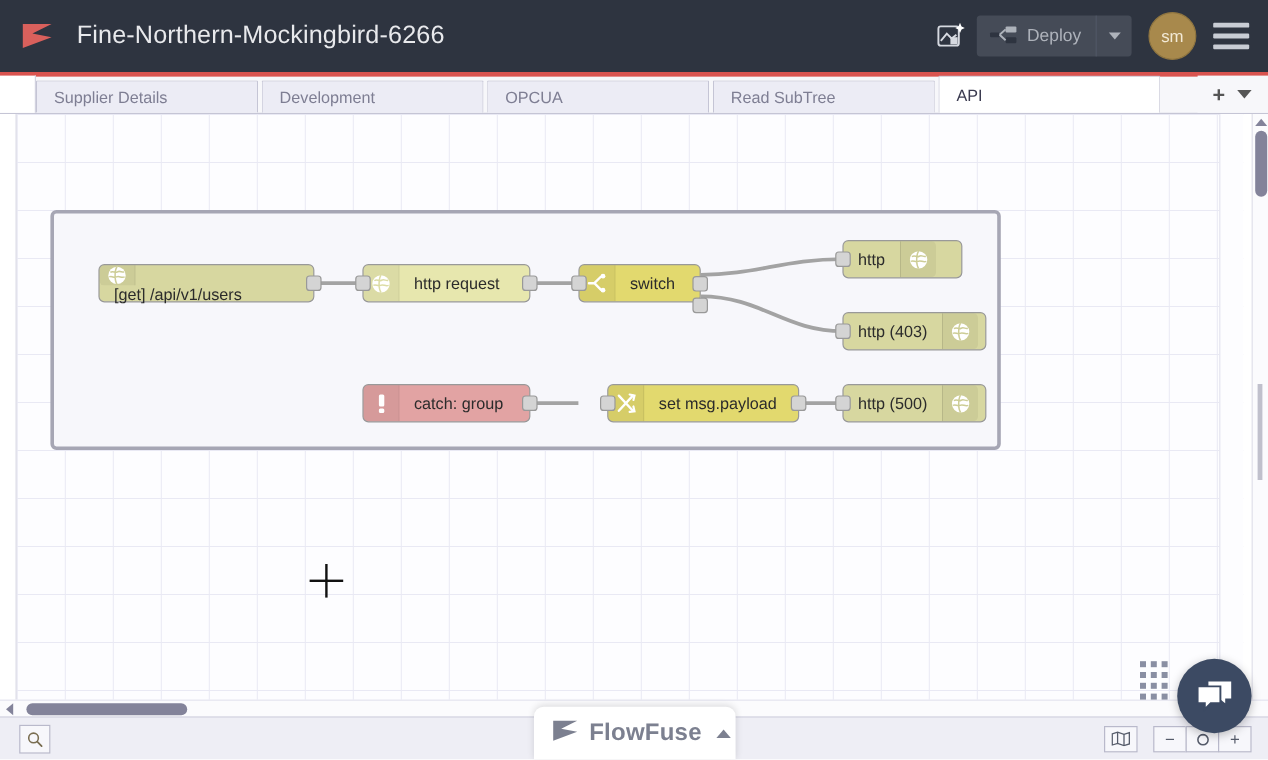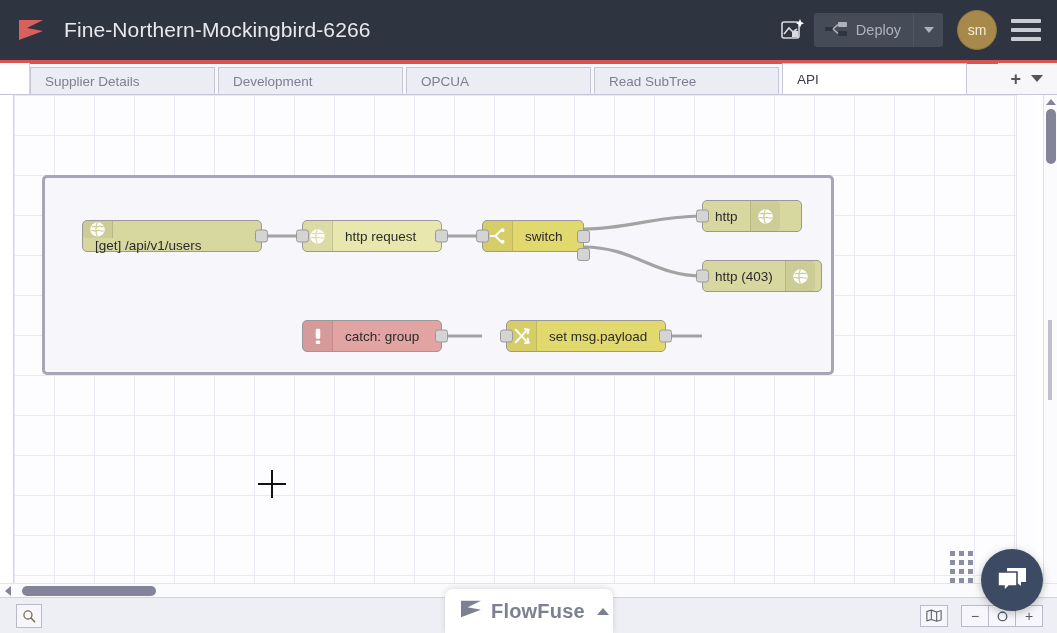--- a/index.html
+++ b/index.html
@@ -499,20 +499,30 @@
             <path d="M3 3 L16 17 M16 3 L3 17" stroke="#fff" stroke-width="2.2" fill="none" stroke-linecap="round"></path>
             <path d="M13 2 L17.5 3 L16.5 7" stroke="#fff" stroke-width="2" fill="none" stroke-linecap="round"></path>
             <path d="M16.5 13 L17.5 17.5 L13 18" stroke="#fff" stroke-width="2" fill="none" stroke-linecap="round"></path>
           </svg>
         </div>
         <div class="n-label">set msg.payload</div>
         <div class="port in"></div>
         <div class="port out"></div>
       </div>
 
+      <div class="node httpres icon-right" style="left:688px; top:225px; width:120px;">
+        <div class="n-label">http (500)</div>
+        <div class="n-icon">
+          <svg width="17" height="17" viewBox="0 0 20 20" aria-hidden="true">
+            <circle cx="10" cy="10" r="8.5" fill="#fff"></circle>
+            <path d="M3.5 7 C6 5 8 8 10.5 6.5 C13 5 15 7.5 17 6.5 M2.5 11.5 C5 10 7 13 9.5 11.5 C12 10 14.5 13 17.5 11.5 M10 1.5 C7.5 5 7.5 15 10 18.5" stroke="#cdcd96" stroke-width="1.5" fill="none"></path>
+          </svg>
+        </div>
+        <div class="port in"></div>
+      </div>
 
       <div class="crosshair"></div>
       <div class="canvas-right-edge"></div>
     </div>
 
     <div class="vscroll">
       <span class="arrow-up"></span>
       <div class="thumb"></div>
       <div class="thumb2"></div>
     </div>

